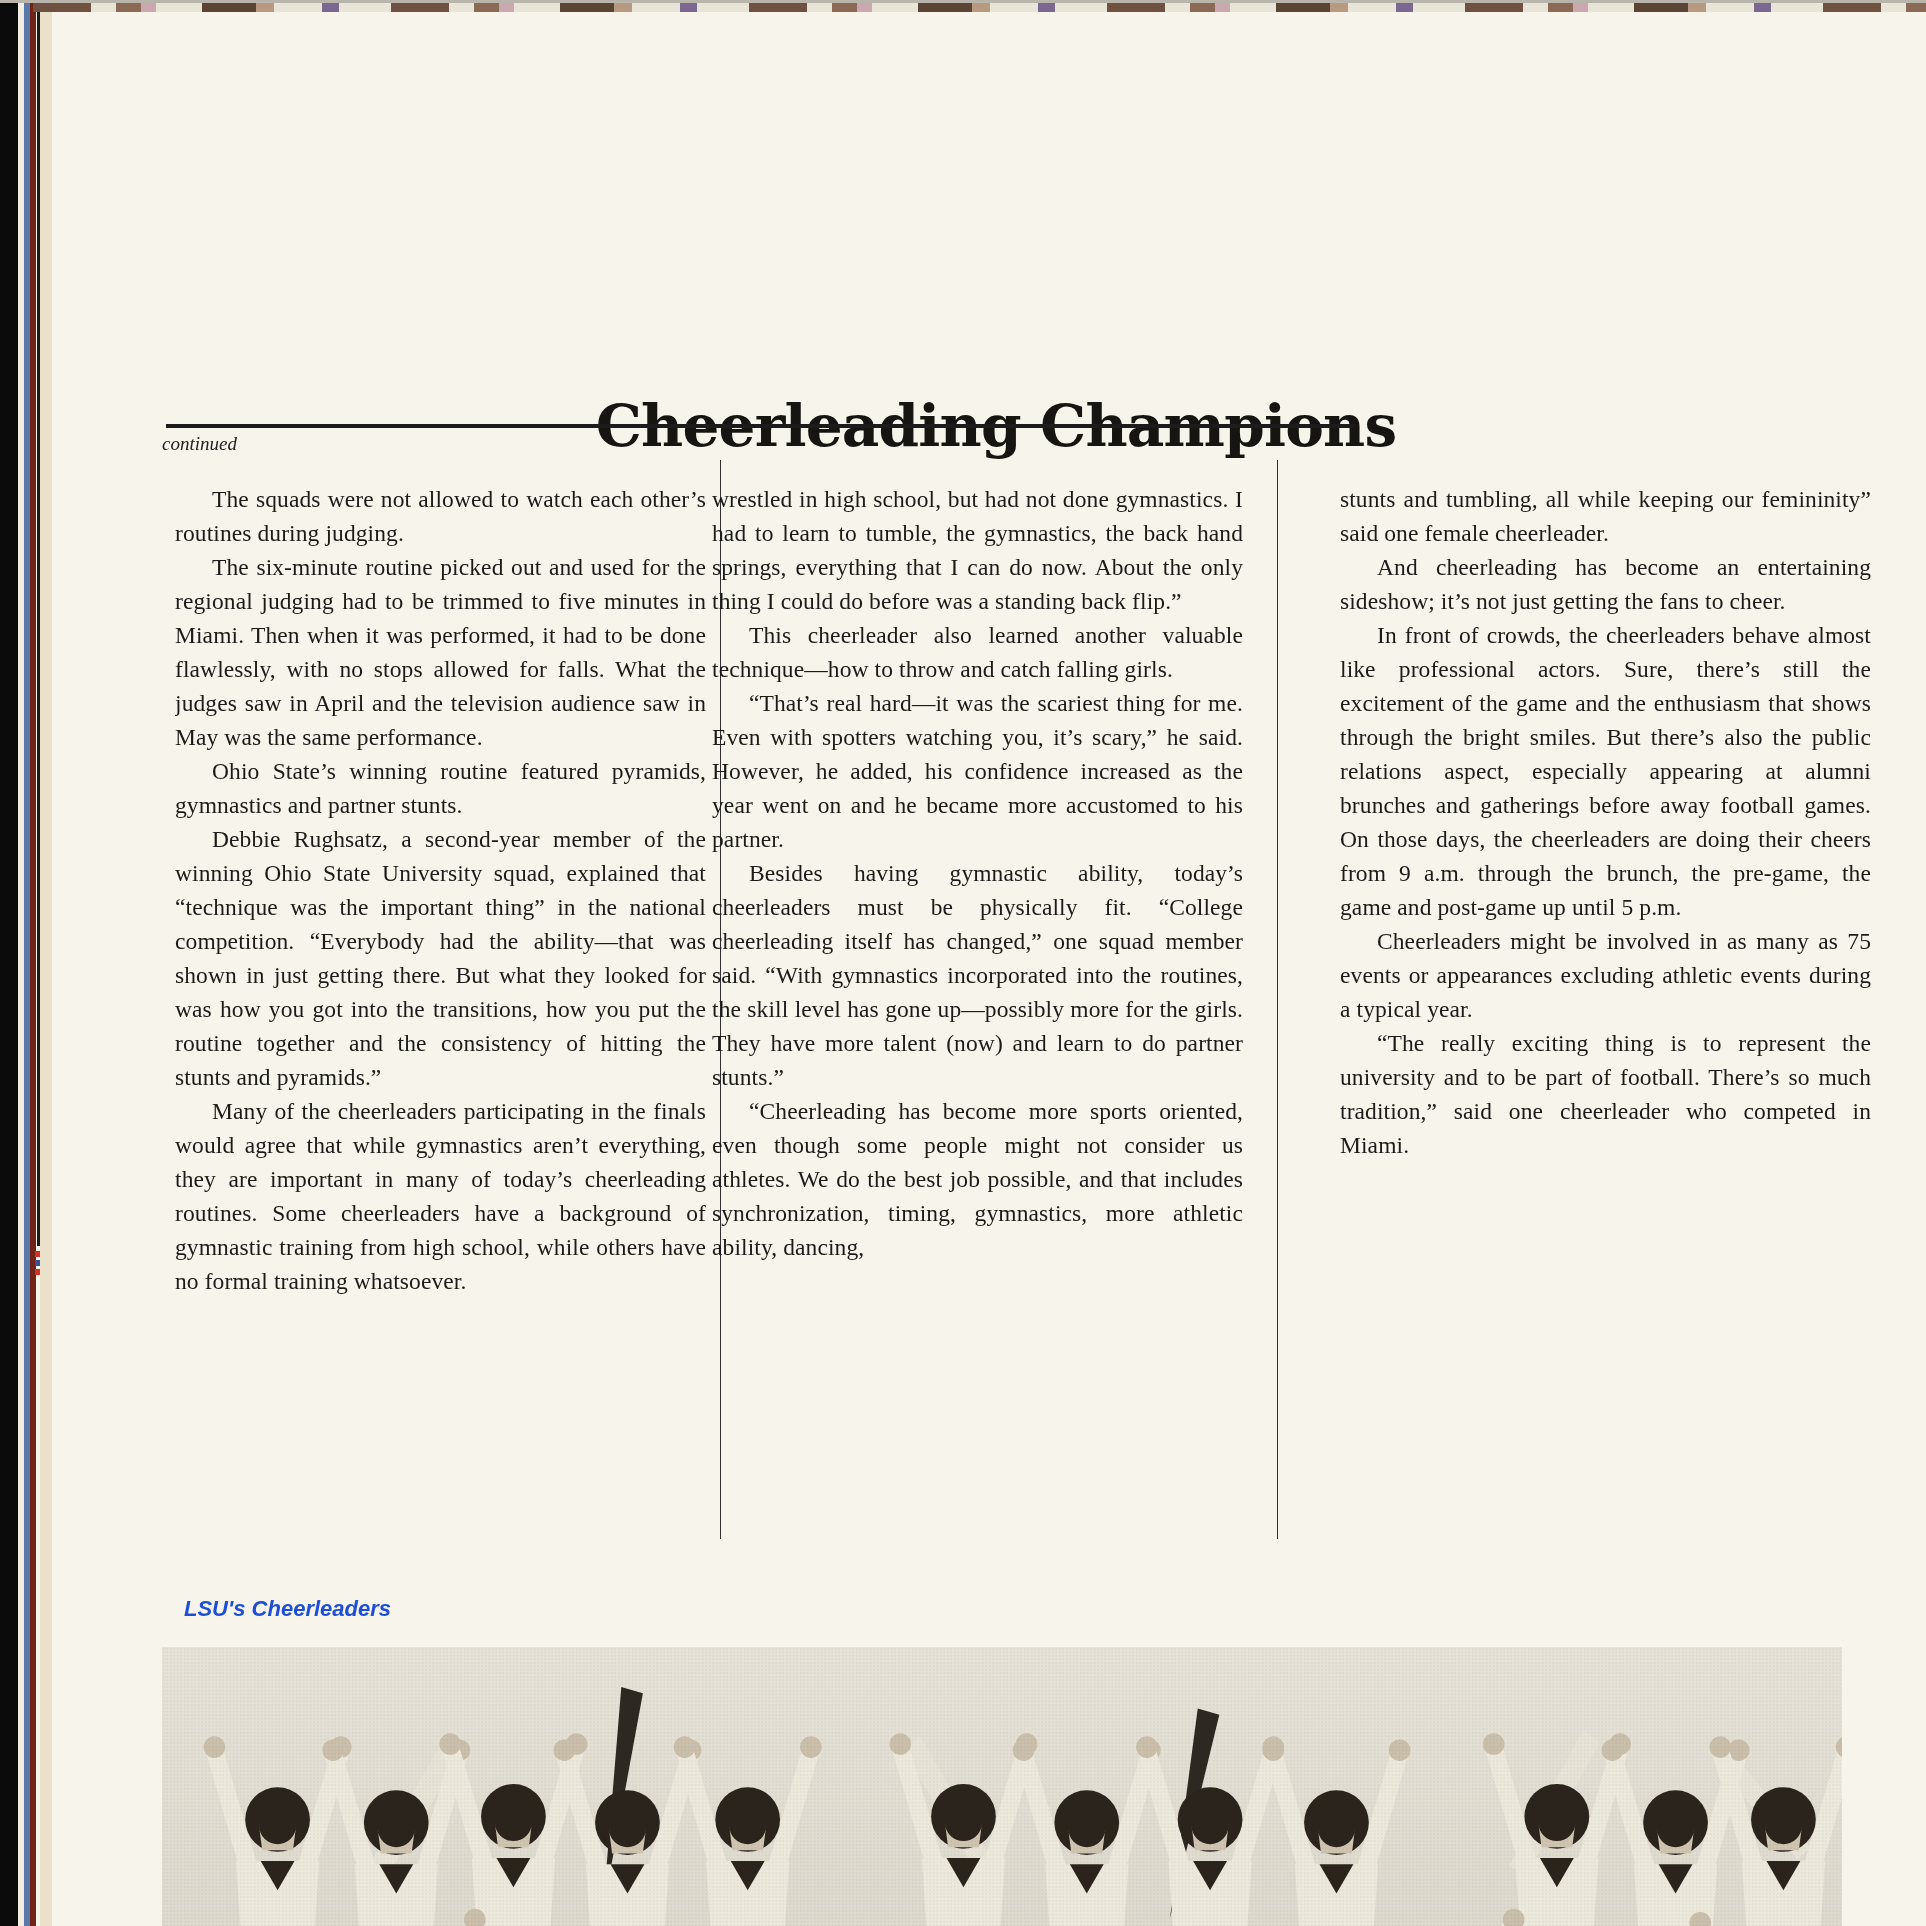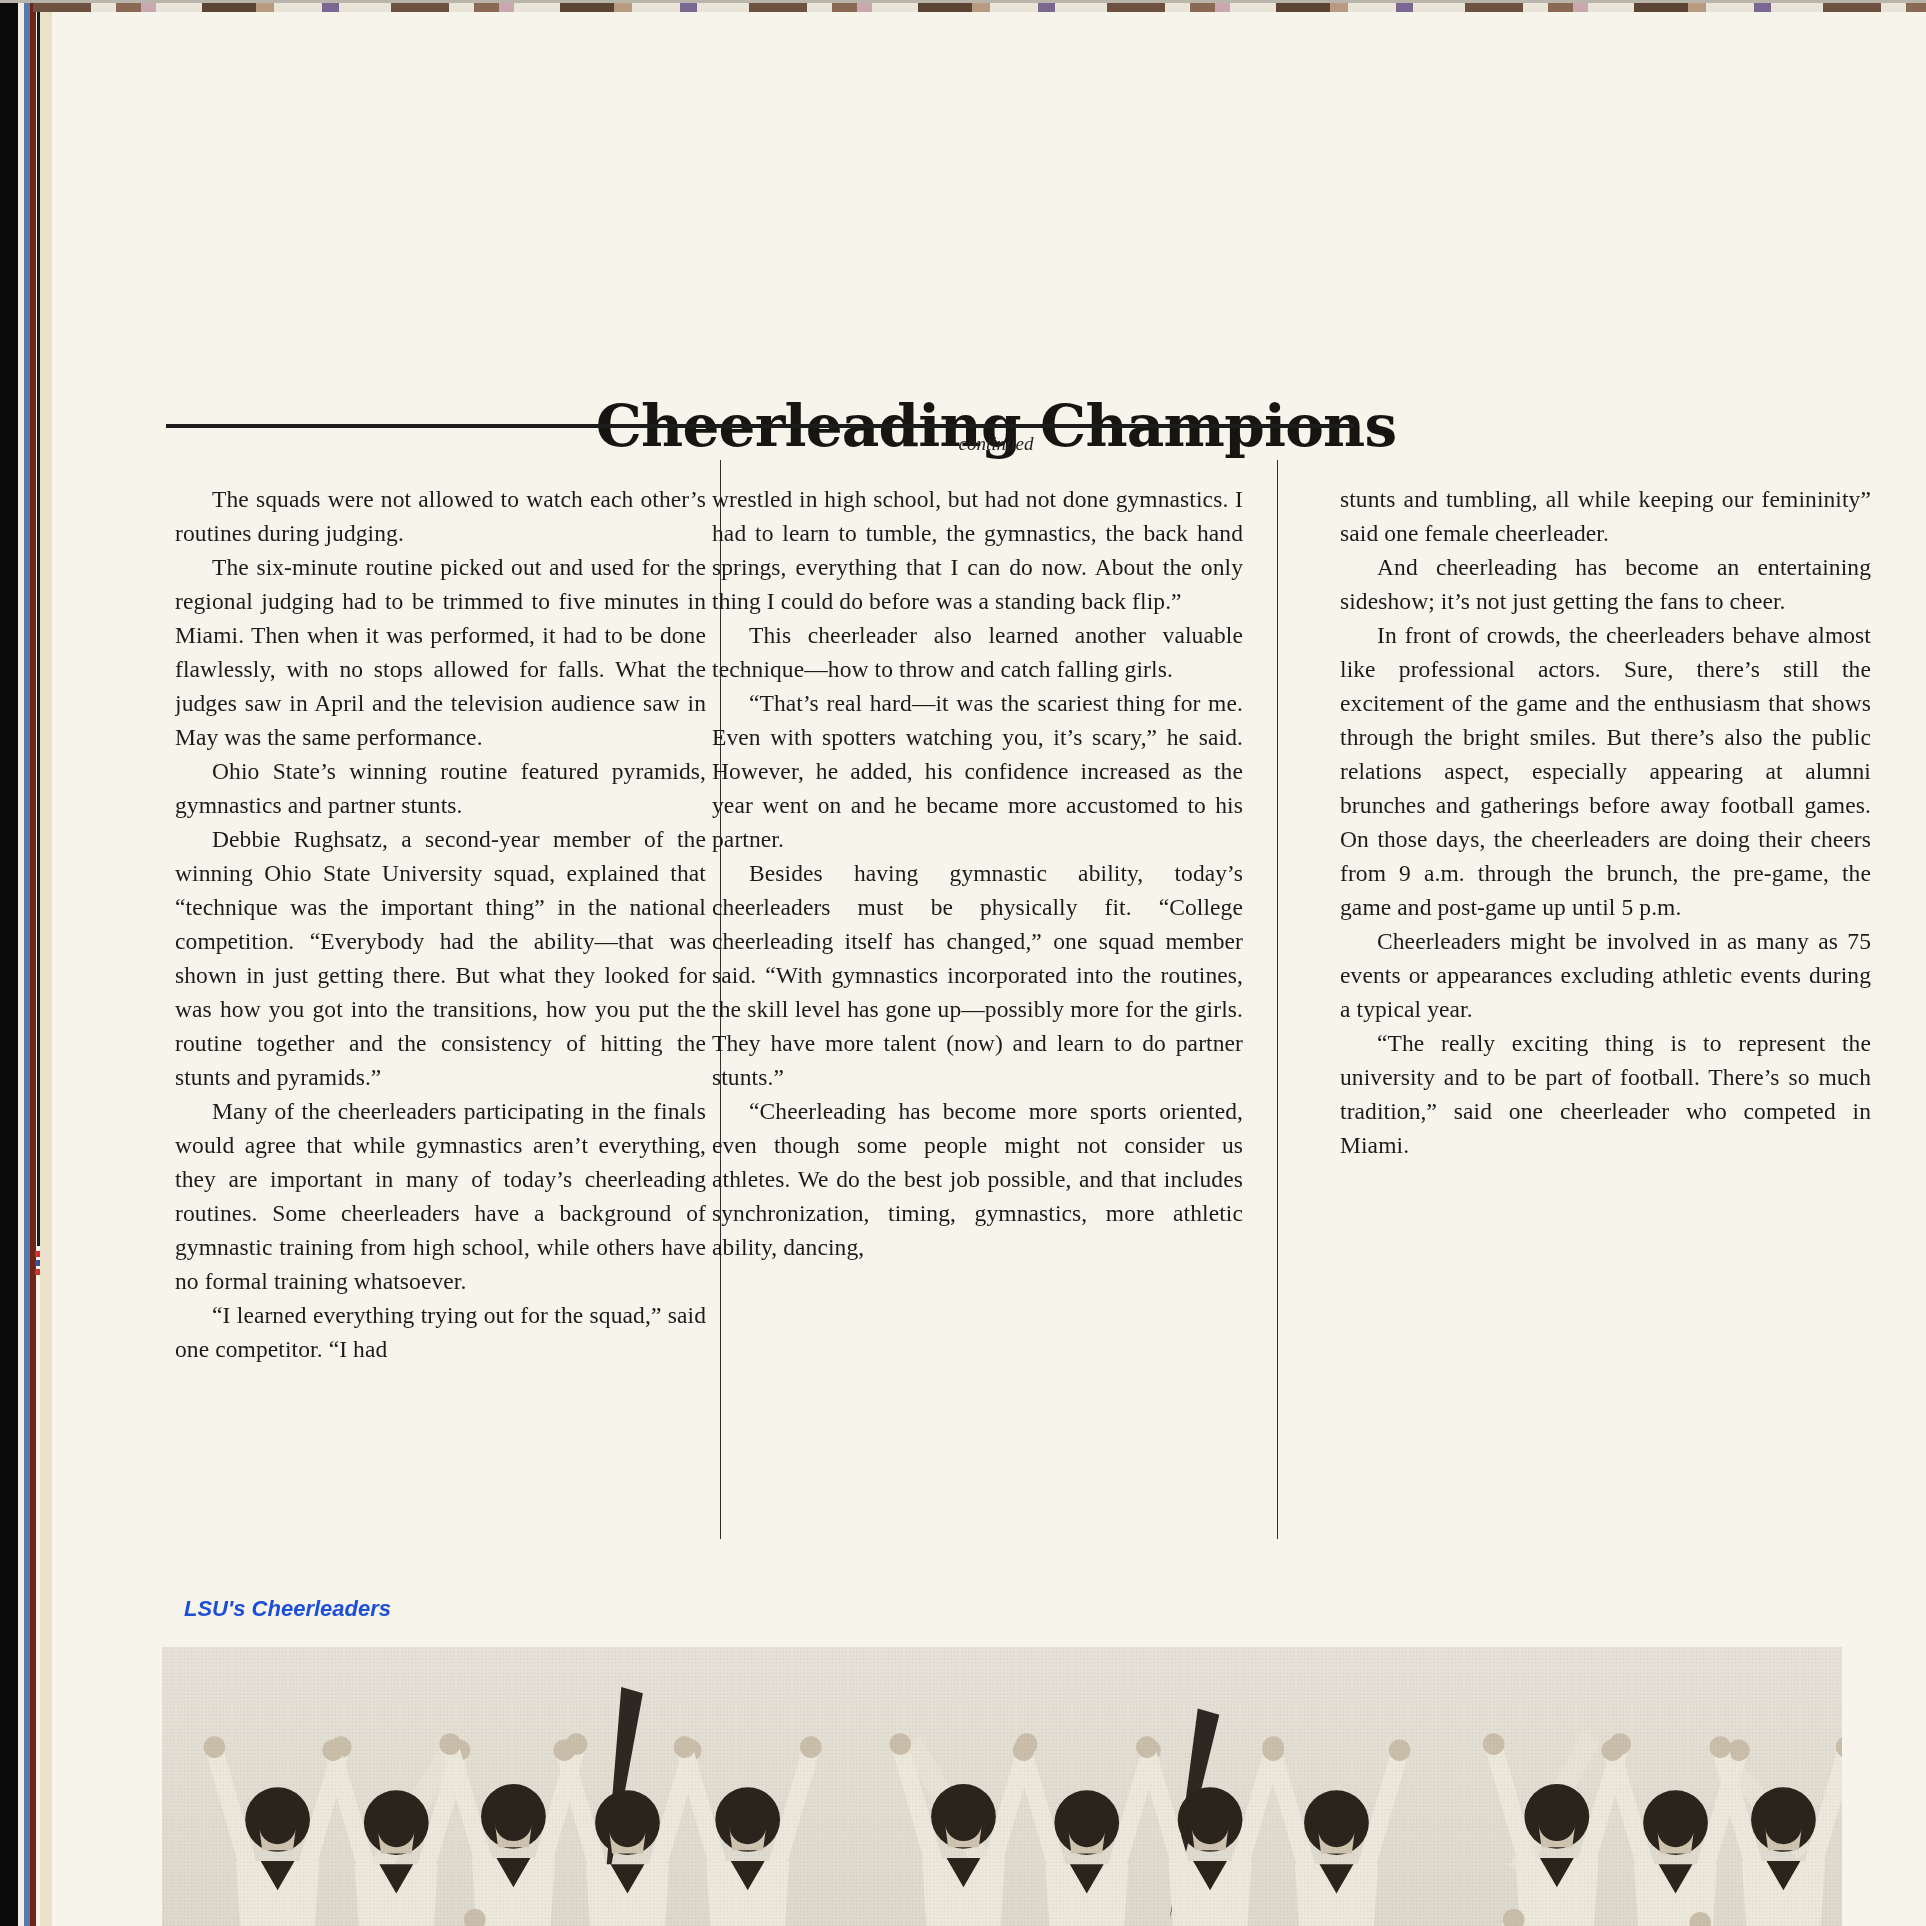--- a/index.html
+++ b/index.html
@@ -31,21 +31,21 @@
   
   .headline{
     position:absolute;left:162px;top:357px;width:1668px;
     text-align:center;
     font-family:"DejaVu Serif", serif;
     font-weight:bold;font-size:58px;line-height:1.05;
     letter-spacing:-0.8px;color:#171512;
   }
   .title-rule{position:absolute;left:166px;top:424px;width:1188px;height:3.9px;background:#1c1c1c;}
   .continued{
-    position:absolute;left:162px;top:432px;width:1668px;text-align:center;
+    position:absolute;left:162px;top:432px;width:1668px;
     font-style:italic;font-size:19px;line-height:23px;color:#222;
   }
 
   
   .col{
     position:absolute;top:460px;width:531px;height:1084px;overflow:hidden;
     font-size:23.5px;line-height:34px;text-align:justify;
     letter-spacing:0.1px;
     margin-top:22px;
   }
@@ -99,21 +99,20 @@
 
 <div class="colrule r1"></div>
 <div class="colrule r2"></div>
 
 <div class="col col1">
   <p>The squads were not allowed to watch each other’s routines during judging.</p>
   <p>The six-minute routine picked out and used for the regional judging had to be trimmed to five minutes in Miami. Then when it was performed, it had to be done flawlessly, with no stops allowed for falls. What the judges saw in April and the television audience saw in May was the same performance.</p>
   <p>Ohio State’s winning routine featured pyramids, gymnastics and partner stunts.</p>
   <p>Debbie Rughsatz, a second-year member of the winning Ohio State University squad, explained that “technique was the important thing” in the national competition. “Everybody had the ability—that was shown in just getting there. But what they looked for was how you got into the transitions, how you put the routine together and the consistency of hitting the stunts and pyramids.”</p>
   <p>Many of the cheerleaders participating in the finals would agree that while gymnastics aren’t everything, they are important in many of today’s cheerleading routines. Some cheerleaders have a background of gymnastic training from high school, while others have no formal training whatsoever.</p>
-  <p>“I learned everything trying out for the squad,” said one competitor. “I had</p>
 </div>
 
 <div class="col col2">
   <p class="noindent">wrestled in high school, but had not done gymnastics. I had to learn to tumble, the gymnastics, the back hand springs, everything that I can do now. About the only thing I could do before was a standing back flip.”</p>
   <p>This cheerleader also learned another valuable technique—how to throw and catch falling girls.</p>
   <p>“That’s real hard—it was the scariest thing for me. Even with spotters watching you, it’s scary,” he said. However, he added, his confidence increased as the year went on and he became more accustomed to his partner.</p>
   <p>Besides having gymnastic ability, today’s cheerleaders must be physically fit. “College cheerleading itself has changed,” one squad member said. “With gymnastics incorporated into the routines, the skill level has gone up—possibly more for the girls. They have more talent (now) and learn to do partner stunts.”</p>
   <p>“Cheerleading has become more sports oriented, even though some people might not consider us athletes. We do the best job possible, and that includes synchronization, timing, gymnastics, more athletic ability, dancing,</p>
 </div>
 

